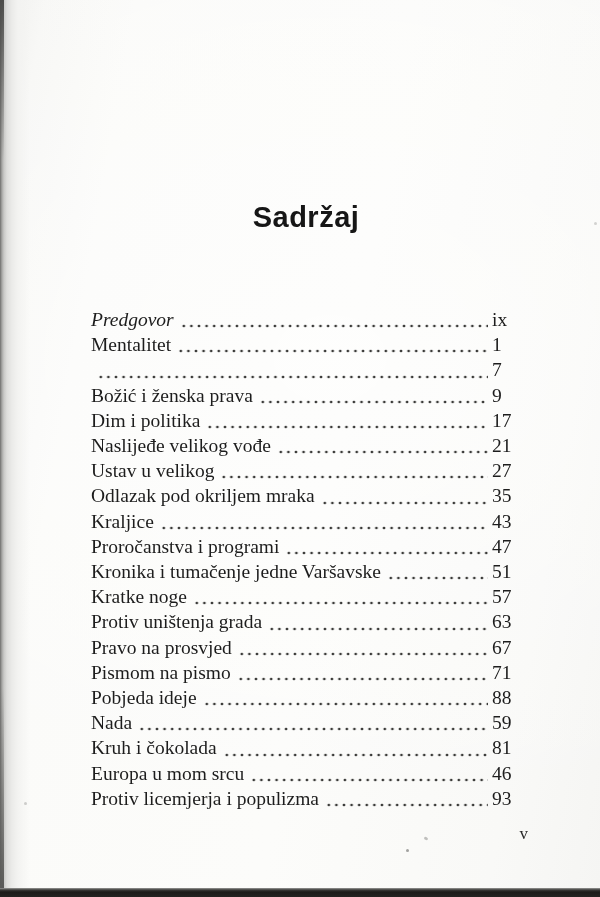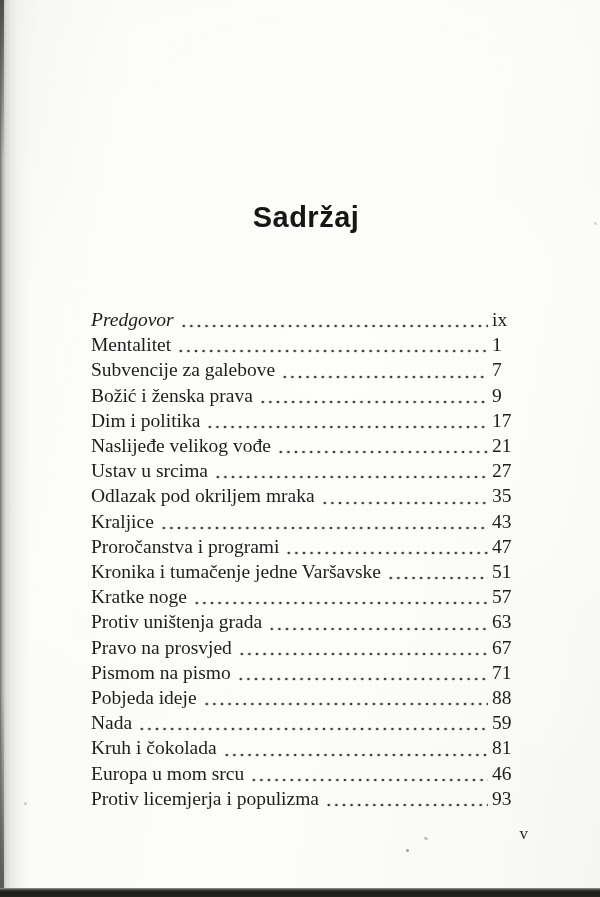--- a/index.html
+++ b/index.html
@@ -135,21 +135,20 @@
         <span class="toc-page">ix</span>
       </div>
 
       <div class="toc-row">
         <span class="toc-label">Mentalitet</span>
         <span class="toc-dots"></span>
         <span class="toc-page">1</span>
       </div>
 
       <div class="toc-row">
-        <span class="toc-label">Subvencije za galebove</span>
         <span class="toc-dots"></span>
         <span class="toc-page">7</span>
       </div>
 
       <div class="toc-row">
         <span class="toc-label">Božić i ženska prava</span>
         <span class="toc-dots"></span>
         <span class="toc-page">9</span>
       </div>
 
@@ -159,21 +158,21 @@
         <span class="toc-page">17</span>
       </div>
 
       <div class="toc-row">
         <span class="toc-label">Naslijeđe velikog vođe</span>
         <span class="toc-dots"></span>
         <span class="toc-page">21</span>
       </div>
 
       <div class="toc-row">
-        <span class="toc-label">Ustav u srcima</span>
+        <span class="toc-label">Ustav u velikog</span>
         <span class="toc-dots"></span>
         <span class="toc-page">27</span>
       </div>
 
       <div class="toc-row">
         <span class="toc-label">Odlazak pod okriljem mraka</span>
         <span class="toc-dots"></span>
         <span class="toc-page">35</span>
       </div>
 

